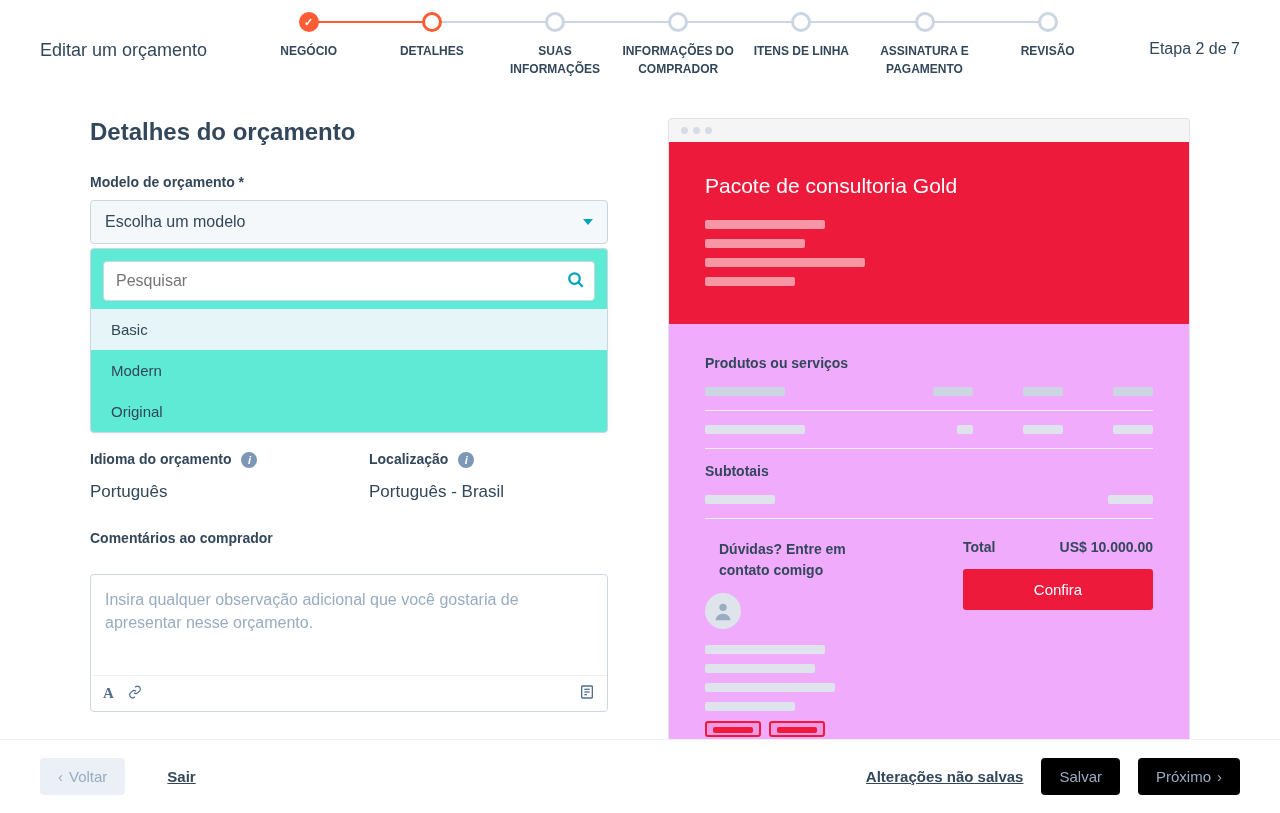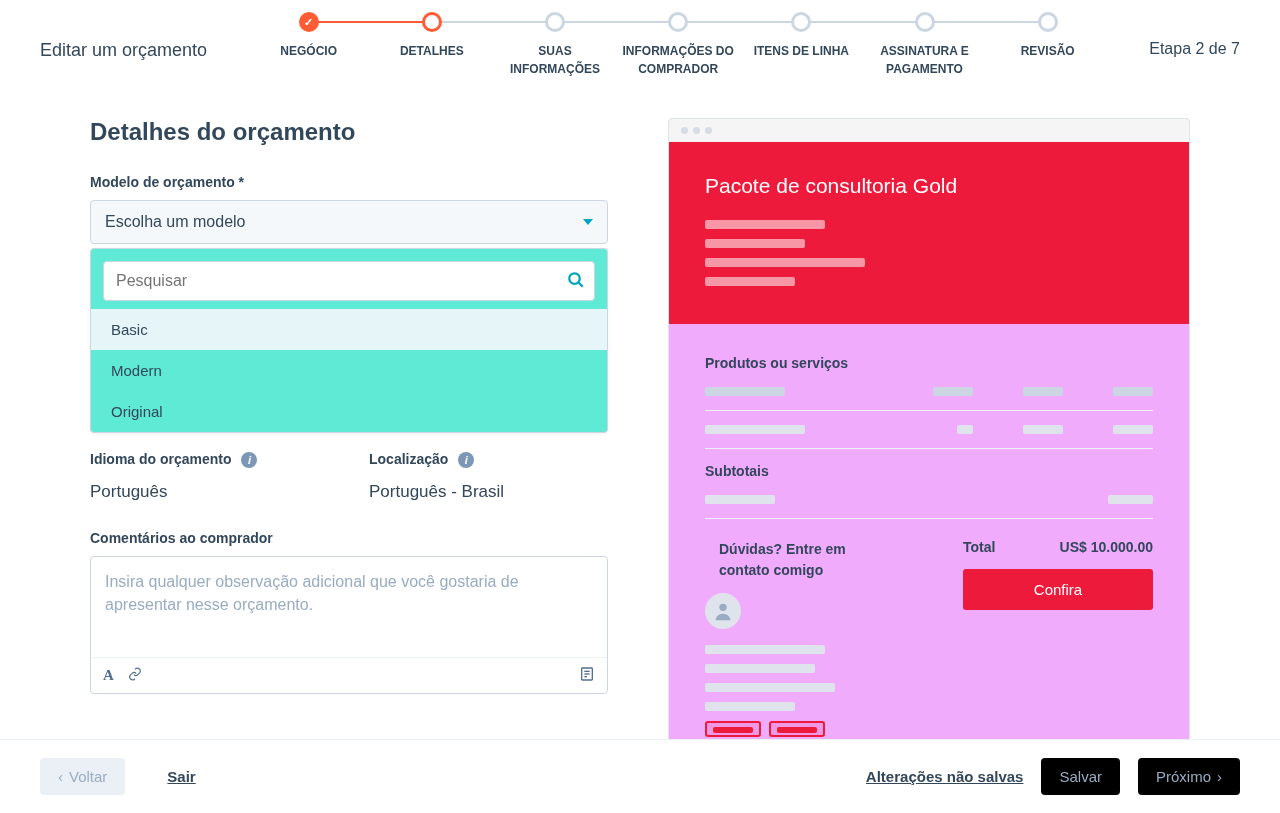--- a/index.html
+++ b/index.html
@@ -39,21 +39,21 @@
 .search-rel { position: relative; }
 .search-icon { position: absolute; right: 22px; top: 10px; color: #00a4bd; font-size: 18px; }
 .option { padding: 12px 20px; font-size: 15px; cursor: pointer; }
 .option.highlighted { background: #e5f5f8; }
 
 .two-col { display: flex; gap: 40px; margin-top: 16px; }
 .two-col > div { flex: 1; }
 .info-icon { display: inline-flex; width: 16px; height: 16px; border-radius: 50%; background: #7c98b6; color: #fff; font-size: 11px; align-items: center; justify-content: center; margin-left: 6px; vertical-align: middle; font-style: italic; font-weight: bold; }
 .field-value { font-size: 17px; color: #33475b; margin-top: 14px; }
 
-.rte { border: 1px solid #cbd6e2; border-radius: 4px; margin-top: 10px; }
+.rte { border: 1px solid #cbd6e2; border-radius: 4px; margin-top: 28px; }
 .rte-text { padding: 14px; min-height: 100px; color: #99acc2; font-size: 16px; line-height: 1.4; }
 .rte-toolbar { border-top: 1px solid #eaf0f6; padding: 8px 12px; display: flex; align-items: center; justify-content: space-between; }
 .rte-left { display: flex; gap: 14px; }
 .rte-ico { color: #516f90; font-size: 15px; cursor: pointer; }
 
 .terms { font-size: 16px; color: #33475b; margin-top: 24px; }
 
 
 .preview-card { border: 1px solid #dfe3eb; border-radius: 4px; overflow: hidden; background: #f0abfc; }
 .preview-chrome { background: #f5f5f5; padding: 8px 12px; display: flex; gap: 5px; }

